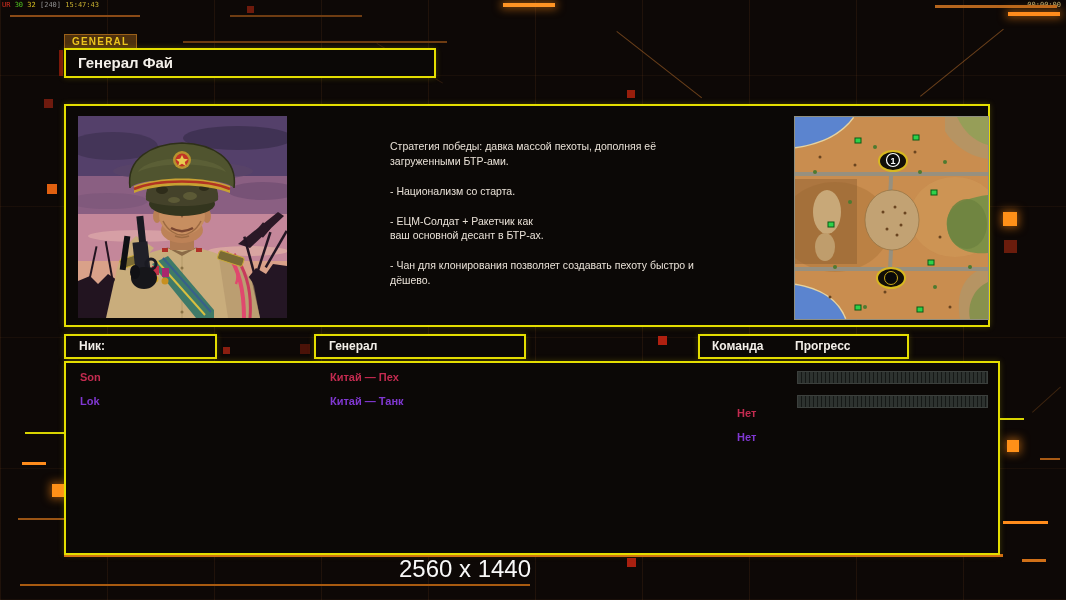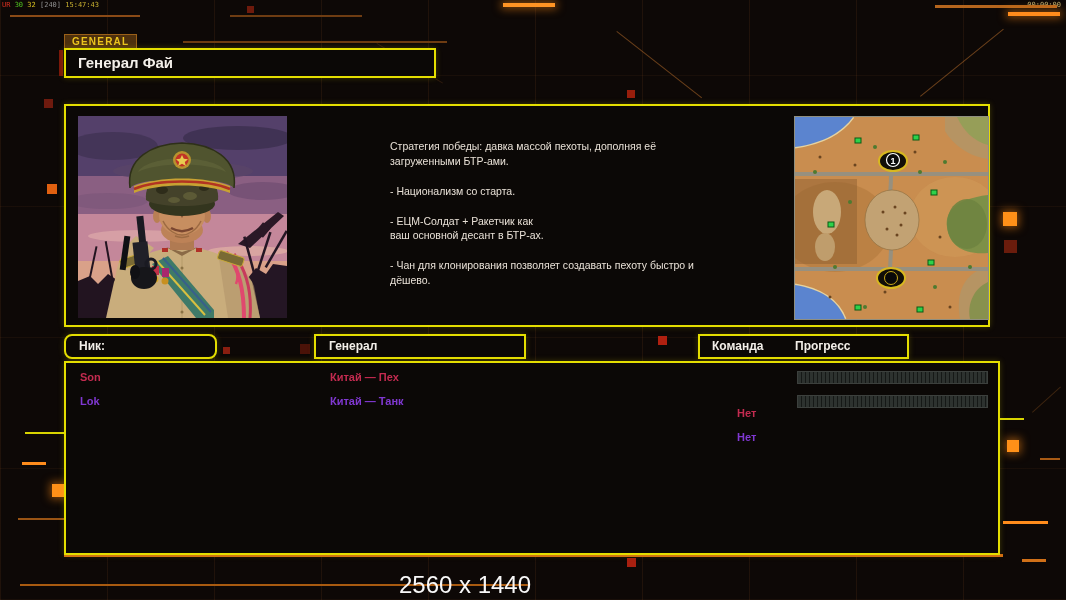--- a/index.html
+++ b/index.html
@@ -22,37 +22,37 @@
     border:1px solid #9a6018;border-bottom:0;
   }
   #title-panel{left:64px;top:48px;width:368px;height:26px;}
   #title-panel .t{display:block;line-height:26px;padding-left:12px;font-size:15px;font-weight:bold;color:#f4f0ea;}
   #main-panel{left:64px;top:104px;width:922px;height:219px;}
   #portrait{position:absolute;left:12px;top:10px;width:209px;height:202px;overflow:hidden;background:#54406a;}
   #strategy{position:absolute;left:324px;top:33px;width:332px;font-size:10.5px;line-height:1.42;color:#e9e1d7;white-space:pre-line;}
   #minimap{position:absolute;left:729px;top:11px;width:193px;height:202px;outline:1px solid #8f8f80;background:#c98d4f;}
   .hdr{height:21px;}
   .hdr .t{display:inline-block;line-height:21px;font-size:12px;font-weight:bold;color:#f2eee8;}
-  #hdr-nick{left:64px;top:334px;width:149px;border-radius:8px;}
+  #hdr-nick{left:64px;top:334px;width:149px;}
   #hdr-general{left:314px;top:334px;width:208px;}
   #hdr-teamprog{left:698px;top:334px;width:207px;}
   #hdr-nick .t,#hdr-general .t{padding-left:13px;}
   #hdr-teamprog .team{position:absolute;left:12px;top:0;}
   #hdr-teamprog .prog{position:absolute;left:95px;top:0;}
   #roster{left:64px;top:361px;width:932px;height:190px;}
   .prow{position:absolute;left:0;width:100%;height:22px;font-size:11px;font-weight:bold;}
   .prow .cell{position:absolute;top:3px;line-height:14px;white-space:nowrap;}
   .c-nick{left:14px;} .c-gen{left:264px;} .c-team{left:671px;margin-top:36px;}
   .pbar{
     position:absolute;left:731px;top:4px;width:189px;height:11px;
     border:1px solid #3c403d;
     background:repeating-linear-gradient(90deg,#2d322f 0 3px,#151816 3px 4px);
   }
   .pfill{height:100%;width:0;background:#e8b820;}
-  #resolution{position:absolute;left:0;top:555px;width:930px;text-align:center;font-size:24px;color:#f8f8f8;margin-top:16px;}
+  #resolution{position:absolute;left:0;top:555px;width:930px;text-align:center;font-size:24px;color:#f8f8f8;}
 </style>
 </head>
 <body>
 
 <div id="screen">
 
   <div class="hud" style="left:2px;top:1px;">
     <span style="color:#d83020;">UR</span>
     <span style="color:#50c020;text-align:center;">30</span>
     <span style="color:#d8c020;">32</span>

